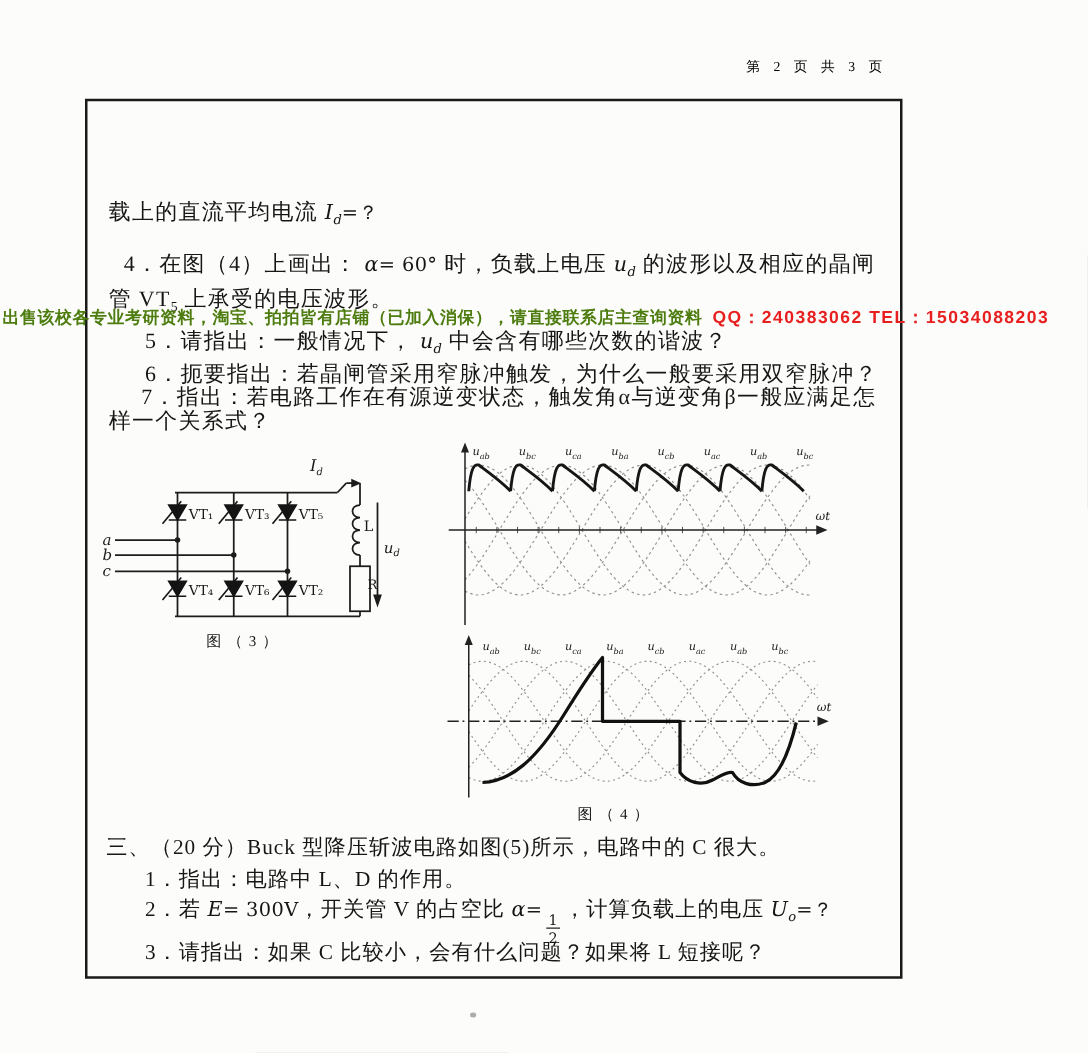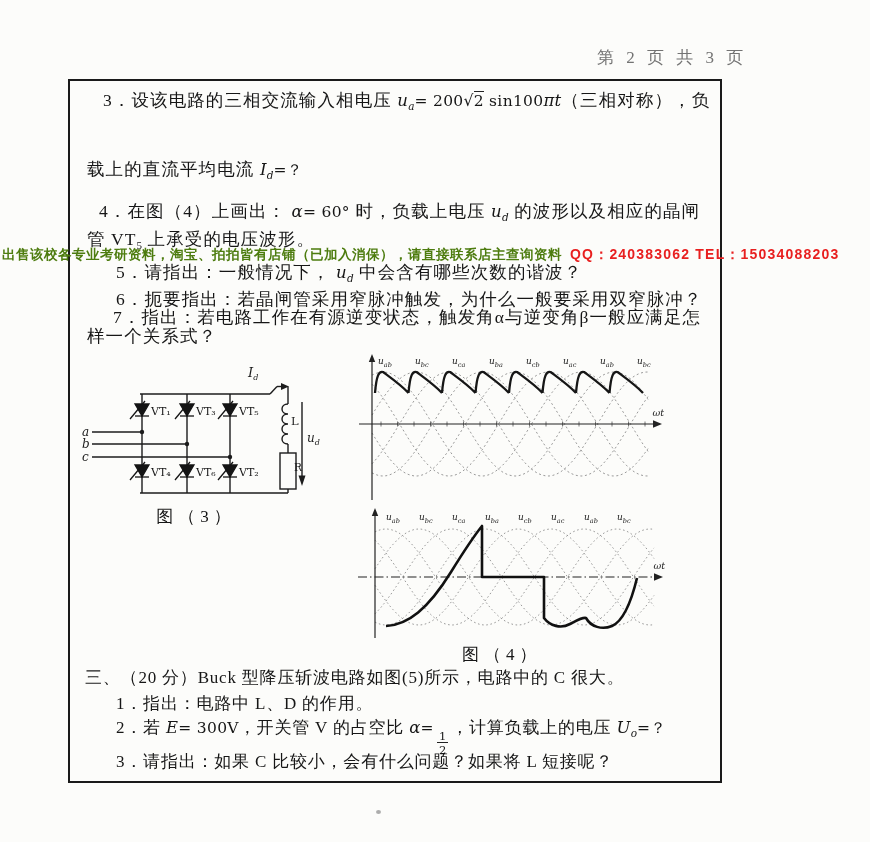--- a/index.html
+++ b/index.html
@@ -1,49 +1,46 @@
 <!DOCTYPE html>
 <html><head>
 <meta charset="utf-8">
 <style>
   html,body{margin:0;padding:0;background:#e8e8e8}
   .page{position:relative;width:870px;height:842px;background:#fcfcfa;overflow:hidden;
         font-family:"Liberation Serif",serif;color:#161616}
   .frame{position:absolute;left:68px;top:79px;width:650px;height:700px;border:2.5px solid #1a1a1a;background:transparent}
-  .hdr{position:absolute;left:597px;top:46px;font-size:17px;letter-spacing:4px;white-space:nowrap;color:#737373}
+  .hdr{position:absolute;left:597px;top:46px;font-size:11px;letter-spacing:4px;white-space:nowrap;color:#000000}
   .line{position:absolute;white-space:nowrap;font-size:17.5px;letter-spacing:1.1px;z-index:2}
   .sec{font-size:17px;letter-spacing:.8px}
   .it{font-family:"DejaVu Serif",serif;font-style:italic;font-size:16.5px;letter-spacing:.3px}
   .fm{font-family:"DejaVu Serif",serif;font-size:15.5px;letter-spacing:.3px}
   .sb{font-family:"DejaVu Serif",serif;font-style:italic;font-size:10.5px;vertical-align:-4px;letter-spacing:0}
   .sbn{font-size:11px;vertical-align:-4px;letter-spacing:0}
   .ovl{border-top:1.2px solid #222}
   .wm{position:absolute;left:2px;top:245px;white-space:nowrap;z-index:6}
   .wm-cn{font-family:"Liberation Serif",serif;font-weight:bold;font-size:13.5px;color:#4d7c0f;letter-spacing:.5px}
   .wm-ct{font-family:"Liberation Sans",sans-serif;font-weight:bold;font-size:14px;color:#e81f1f;letter-spacing:1.2px;margin-left:4px}
-  .cap{position:absolute;font-size:17px;letter-spacing:5px;white-space:nowrap;z-index:2}
+  .cap{position:absolute;font-size:12px;letter-spacing:5px;white-space:nowrap;z-index:2}
   .frac{display:inline-flex;flex-direction:column;align-items:center;vertical-align:-7px;line-height:1.05;
         font-family:"DejaVu Serif",serif;font-size:11.5px;margin:0 3px;letter-spacing:0}
   .frac .den{border-top:1px solid #222;padding:1px 2px 0}
   svg{position:absolute;z-index:1}
   svg text{font-family:"DejaVu Serif",serif;fill:#1a1a1a}
   .speck{position:absolute;background:#8a8a8a;border-radius:50%;opacity:.7}
 </style>
 </head>
 <body>
 
 <div class="page">
 
   <div class="hdr">第 2 页  共 3 页</div>
 
   <div class="frame"></div>
 
-  <div class="line" style="left:103px;top:88px">
-    <span>3．设该电路的三相交流输入相电压 </span><span class="it">u</span><span class="sb">a</span><span class="fm">= 200</span><span class="fm">√</span><span class="fm ovl">2</span><span class="fm"> sin100</span><span class="it">πt</span><span>（三相对称），负</span>
-  </div>
   <div class="line" style="left:87px;top:157px">
     <span>载上的直流平均电流 </span><span class="it">I</span><span class="sb">d</span><span class="fm">=？</span>
   </div>
 
   <div class="line" style="left:99px;top:199px">
     <span>4．在图（4）上画出： </span><span class="it">α</span><span class="fm">= 60°</span><span> 时，负载上电压 </span><span class="it">u</span><span class="sb">d</span><span> 的波形以及相应的晶闸</span>
   </div>
   <div class="line" style="left:87px;top:227px">
     <span>管 VT</span><span class="sbn">5</span><span> 上承受的电压波形。</span>
   </div>

